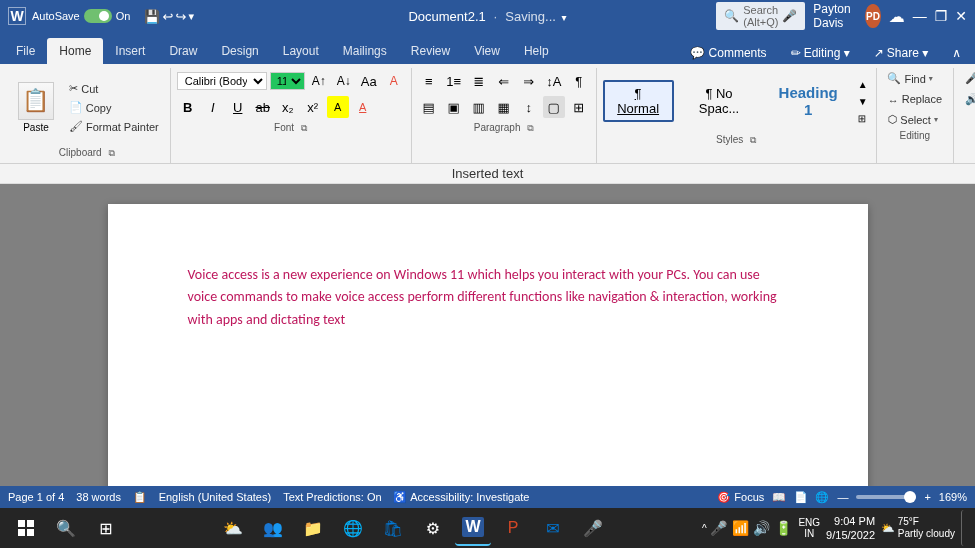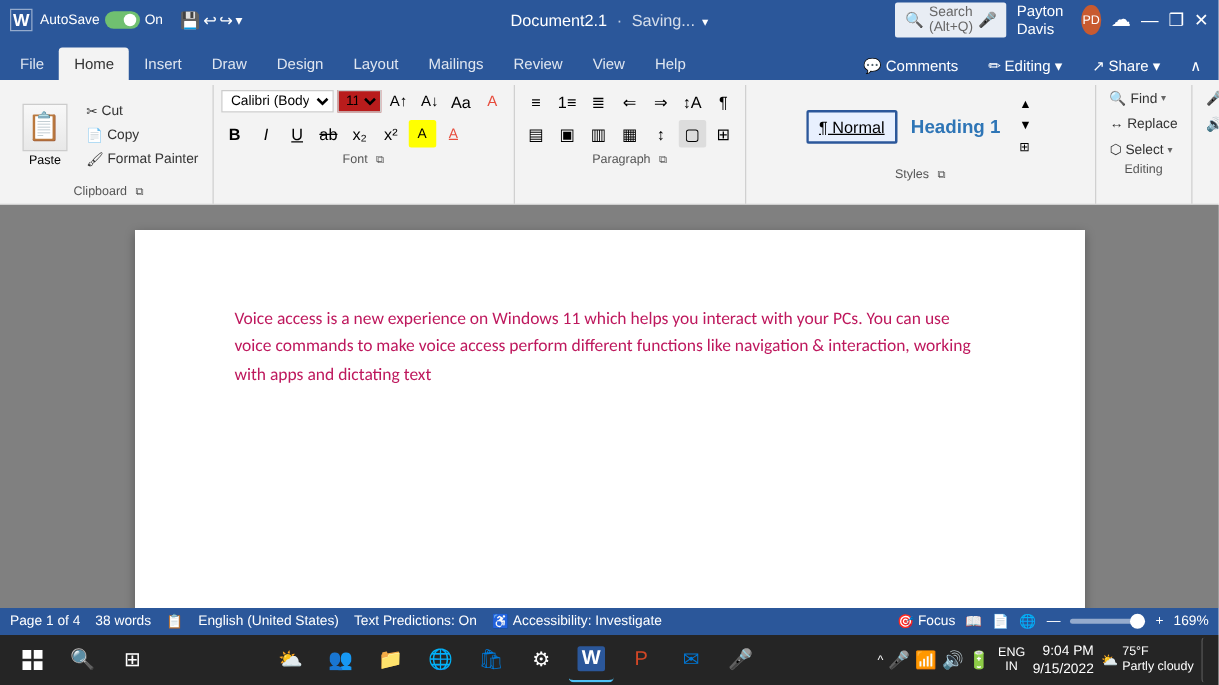--- a/index.html
+++ b/index.html
@@ -10,42 +10,42 @@
     .title-bar-left { display: flex; align-items: center; gap: 6px; width: 200px; }
     .title-bar-center { flex: 1; text-align: center; font-size: 13px; }
     .title-bar-right { display: flex; align-items: center; gap: 8px; width: 200px; justify-content: flex-end; }
     .win-btn { width: 46px; height: 32px; display: flex; align-items: center; justify-content: center; cursor: pointer; font-size: 14px; }
     .autosave-area { display: flex; align-items: center; gap: 4px; font-size: 11px; }
     .toggle { width: 28px; height: 14px; background: #70c070; border-radius: 7px; display: inline-block; position: relative; }
     .toggle::after { content:''; position:absolute; left:15px; top:2px; width:10px; height:10px; background:white; border-radius:50%; }
     .undo-redo { display: flex; align-items: center; gap: 2px; color: white; font-size: 16px; margin-left: 8px; }
     .search-bar { background: #e8edf4; border-radius: 2px; display: flex; align-items: center; padding: 2px 8px; gap: 4px; width: 200px; font-size: 12px; color: #444; }
     .user-area { display: flex; align-items: center; gap: 6px; font-size: 12px; }
-    .avatar { width: 24px; height: 24px; background: #c85a30; border-radius: 50%; display: flex; align-items: center; justify-content: center; color: white; font-size: 10px; font-weight: normal; }
+    .avatar { width: 24px; height: 24px; background: #c85a30; border-radius: 50%; display: flex; align-items: center; justify-content: center; color: white; font-size: 10px; font-weight: bold; }
 
     
     .ribbon-tabs { background: #2b579a; display: flex; align-items: flex-end; height: 32px; padding: 0 4px; }
     .ribbon-tab { color: rgba(255,255,255,0.85); font-size: 12px; padding: 6px 12px; cursor: pointer; border-radius: 3px 3px 0 0; }
     .ribbon-tab.active { background: #f3f3f3; color: #333; font-weight: 500; }
     .ribbon-tab-btn { color: white; font-size: 12px; padding: 4px 10px; cursor: pointer; display: flex; align-items: center; gap: 3px; }
 
     
     .ribbon { background: #f3f3f3; border-bottom: 1px solid #d0d0d0; display: flex; align-items: stretch; padding: 4px 4px 0 4px; height: 88px; }
     .ribbon-group { display: flex; flex-direction: column; align-items: center; padding: 2px 6px; border-right: 1px solid #d0d0d0; min-width: fit-content; }
     .ribbon-group:last-child { border-right: none; }
     .ribbon-group-content { display: flex; align-items: center; gap: 2px; flex: 1; }
     .ribbon-group-label { font-size: 10px; color: #555; padding: 2px 0; }
     .rb-btn-small { display: flex; align-items: center; gap: 3px; padding: 2px 5px; border-radius: 2px; cursor: pointer; font-size: 11px; color: #333; }
     .paste-btn { display: flex; flex-direction: column; align-items: center; padding: 4px 8px; border-radius: 3px; cursor: pointer; }
     .paste-icon { width: 36px; height: 38px; background: linear-gradient(180deg, #f8f8f8 0%, #e8e8e8 100%); border: 1px solid #ccc; display: flex; align-items: center; justify-content: center; font-size: 22px; }
 
     
     .font-row { display: flex; align-items: center; gap: 3px; margin-bottom: 2px; }
     .font-select { border: 1px solid #ccc; font-size: 11px; padding: 1px 3px; width: 90px; background: white; }
-    .font-size-select { border: 1px solid #ccc; font-size: 11px; padding: 1px 2px; width: 35px; background: #b91c1c; }
+    .font-size-select { border: 1px solid #ccc; font-size: 11px; padding: 1px 2px; width: 35px; background: #22c55e; }
     .format-btn { width: 22px; height: 22px; display: flex; align-items: center; justify-content: center; font-size: 13px; cursor: pointer; border-radius: 2px; }
     .format-btn.bold { font-weight: bold; }
     .format-btn.italic { font-style: italic; }
     .format-btn.underline { text-decoration: underline; }
 
     
     .styles-gallery { display: flex; align-items: center; height: 62px; gap: 2px; overflow: hidden; }
     .style-item { padding: 4px 8px; border: 1px solid transparent; border-radius: 2px; cursor: pointer; font-size: 12px; min-width: 70px; text-align: center; }
     .style-item.active { border: 2px solid #2b579a; background: #e8f0fe; }
     .style-normal { font-size: 13px; text-decoration: underline; }
@@ -237,20 +237,23 @@
         <span>Paragraph</span>
         <span style="margin-left:4px;cursor:pointer;font-size:9px;">⧉</span>
       </div>
     </div>
 
     <div class="ribbon-group" style="min-width:280px;">
       <div class="styles-gallery">
         <div class="style-item active style-normal">
           <div>¶ Normal</div>
         </div>
+        <div class="style-item style-no-spacing">
+          <div>¶ No Spac...</div>
+        </div>
         <div class="style-item style-heading1">
           <div>Heading 1</div>
         </div>
         <div style="display:flex;flex-direction:column;justify-content:center;gap:2px;margin-left:2px;">
           <span style="font-size:10px;cursor:pointer;padding:2px;">▲</span>
           <span style="font-size:10px;cursor:pointer;padding:2px;">▼</span>
           <span style="font-size:10px;cursor:pointer;padding:2px;">⊞</span>
         </div>
       </div>
       <div class="ribbon-group-label">
@@ -290,20 +293,23 @@
         <div class="rb-btn-small">
           <span>🔊</span>
 
         </div>
       </div>
 
     </div>
 
   </div>
 
+  <div style="background:#f3f3f3; border-bottom:1px solid #ddd; text-align:center; font-size:13px; color:#333; padding:2px 0; position:relative;">
+    <span>Inserted text</span>
+  </div>
 
   <div class="doc-area" style="flex:1;background:#808080;overflow-y:auto;display:flex;justify-content:center;padding:20px;">
     <div class="doc-page">
       <div class="doc-text" contenteditable="false" style="">Voice access is a new experience on Windows 11 which helps you interact with your PCs. You can use voice commands to make voice access perform different functions like navigation &amp; interaction, working with apps and dictating text</div>
     </div>
   </div>
 
   <div class="status-bar">
     <div class="status-item">
       <span>Page 1 of 4</span>

